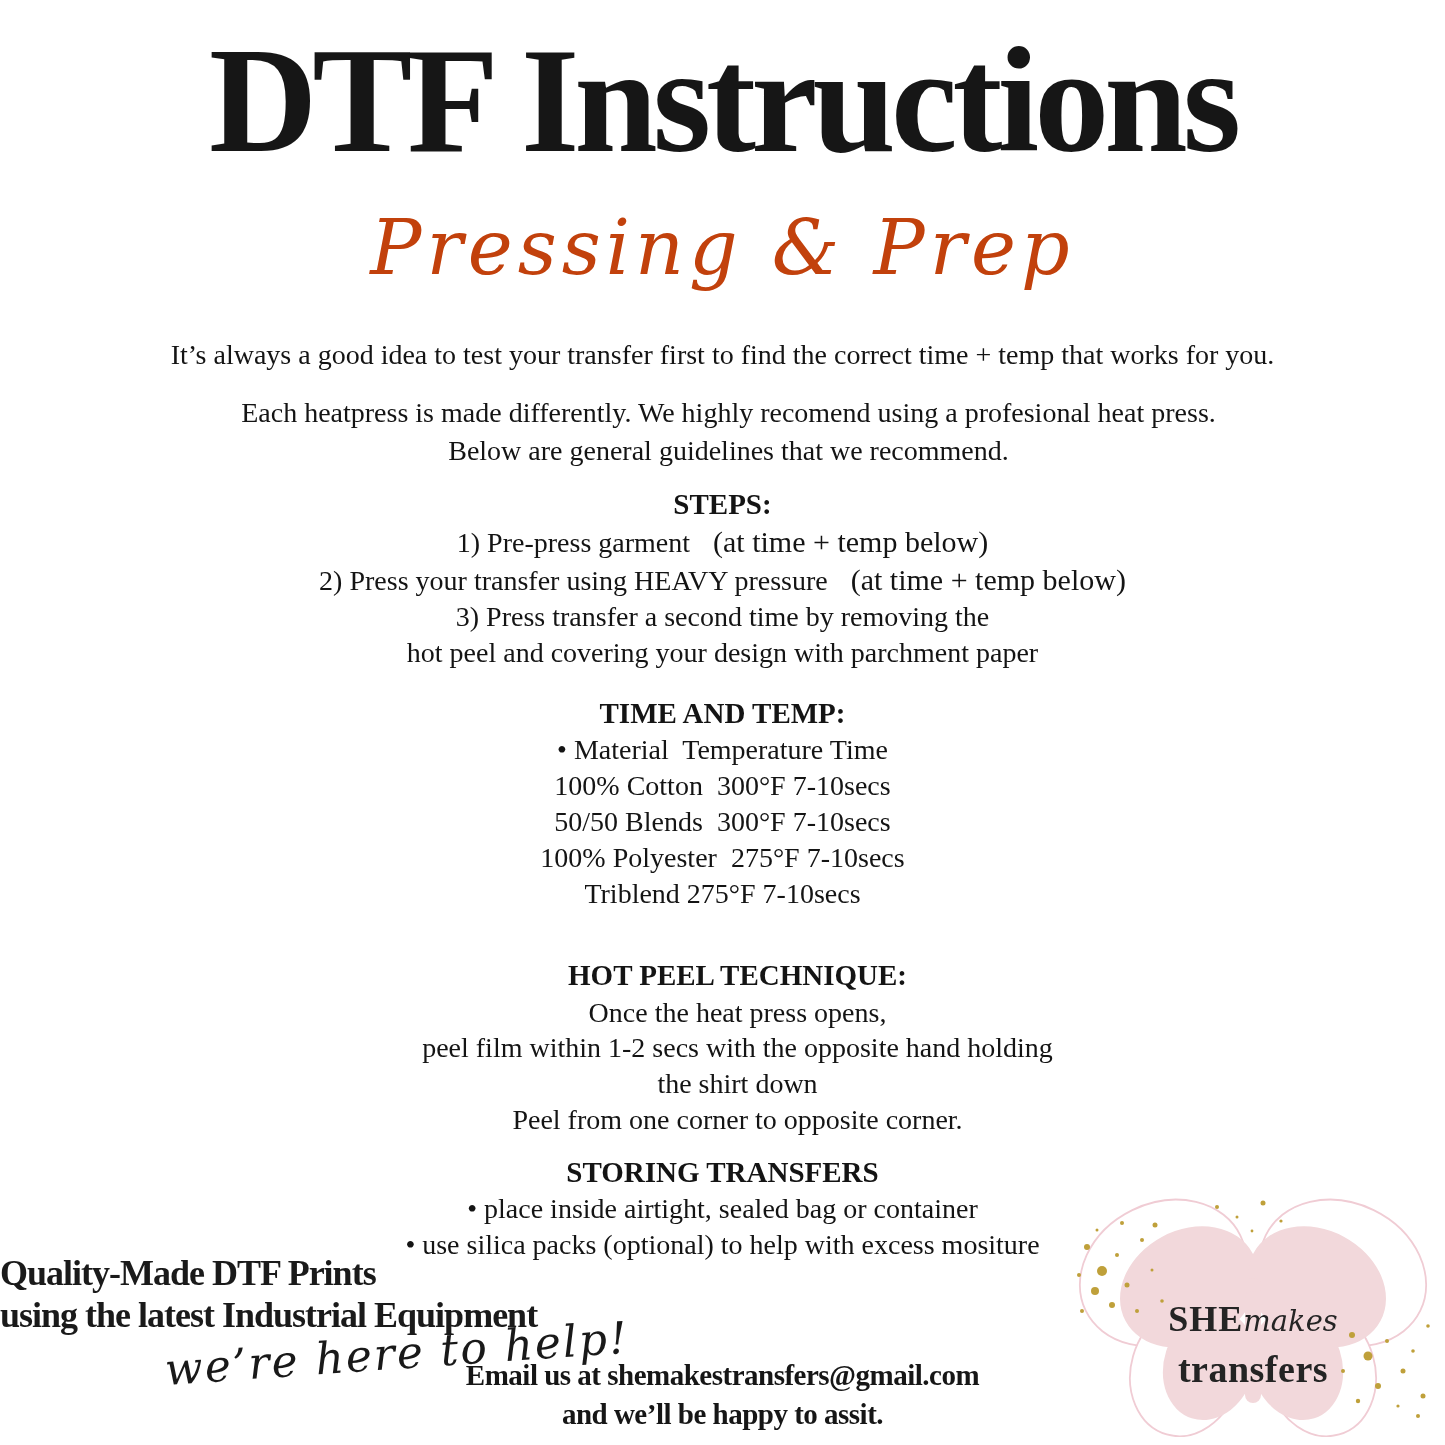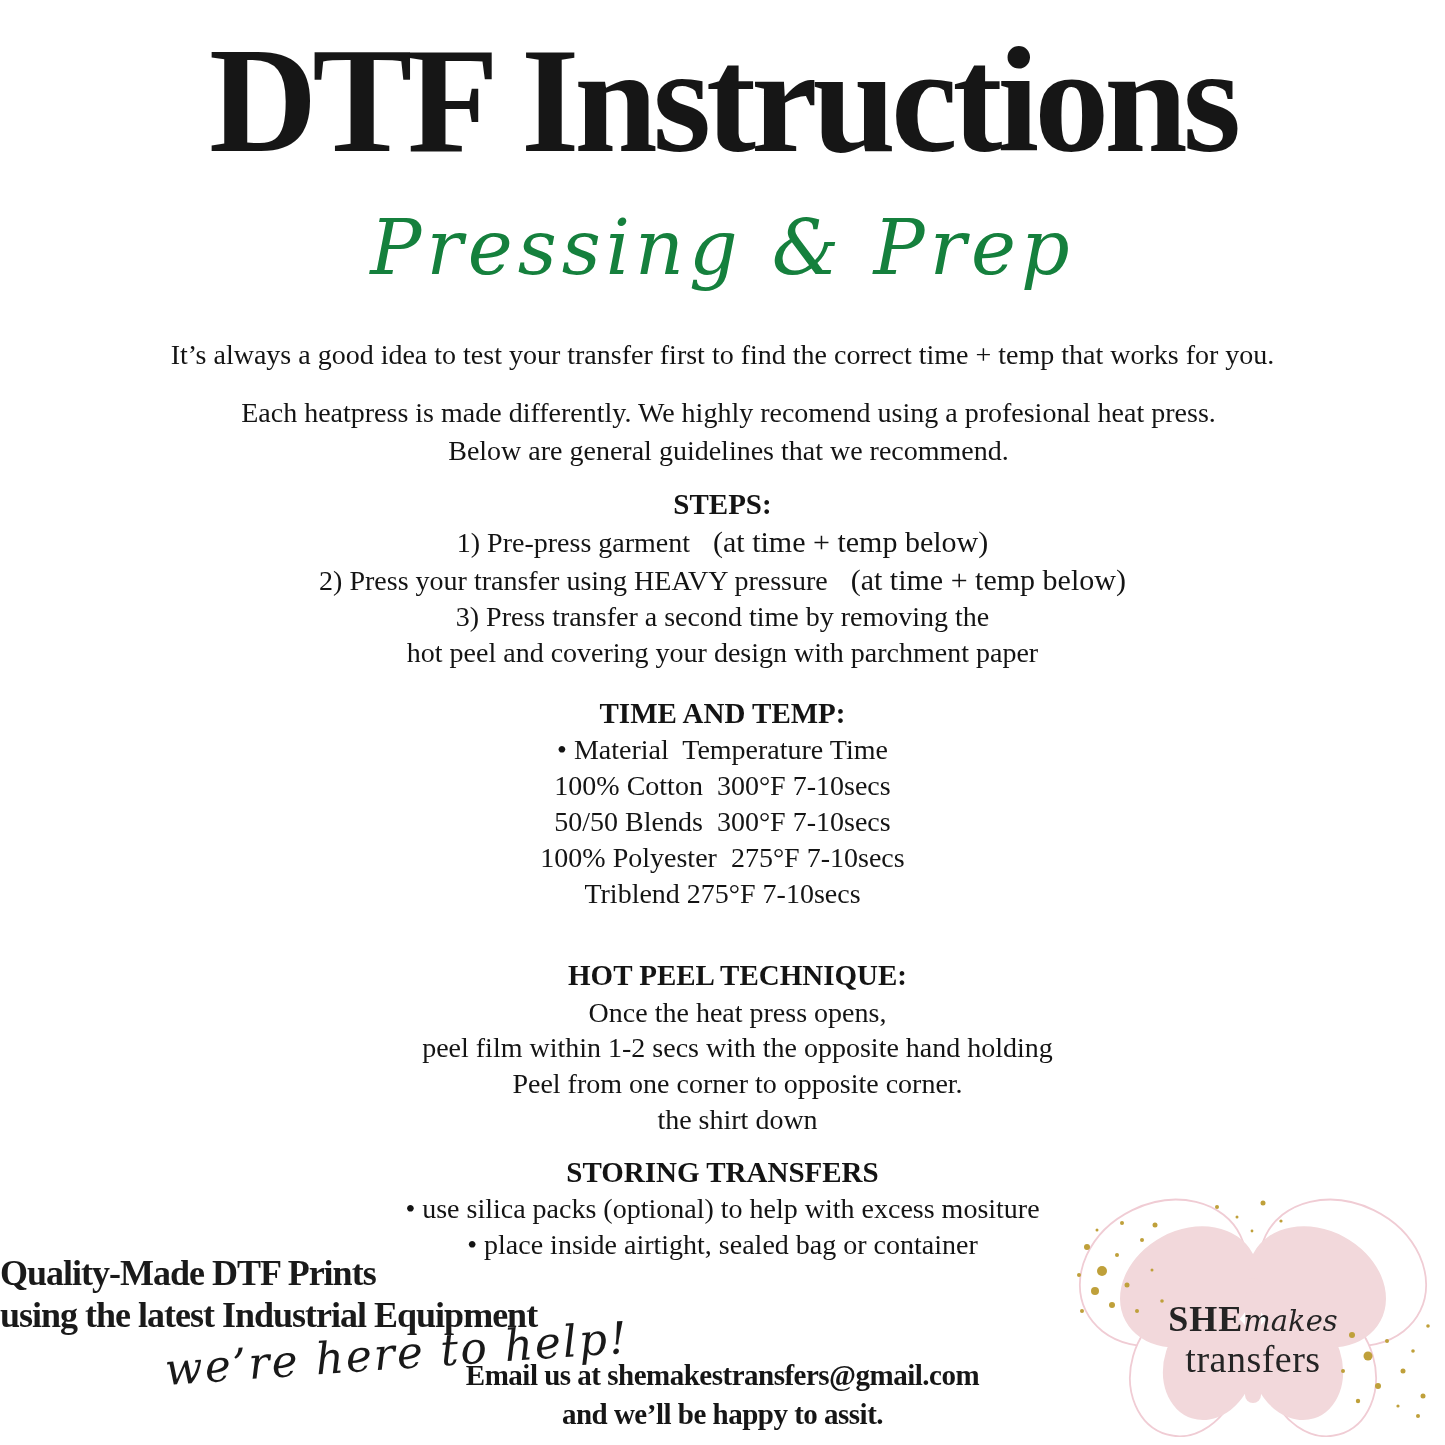--- a/index.html
+++ b/index.html
@@ -15,21 +15,21 @@
     background:#ffffff;color:var(--ink);
     font-family:"Liberation Serif", serif;
   }
   .content{position:absolute;top:0;left:0;width:100%;text-align:center;}
   .title{
     margin:24px 0 0;font-size:150px;line-height:1.02;font-weight:bold;
     letter-spacing:-5px;color:#161616;
   }
   .subtitle{
     margin-top:14px;font-family:"DejaVu Serif", serif;font-style:italic;
-    font-weight:400;font-size:76px;line-height:1.5;letter-spacing:5px;color:#15803d;
+    font-weight:400;font-size:76px;line-height:1.5;letter-spacing:5px;color:#c2410c;
   }
   .intro-1{font-size:28px;margin:34px 0 0;}
   .intro-2{font-size:28px;line-height:1.35;margin:23px 0 0;padding-left:12px;}
   .section{margin-top:16px;font-size:28px;line-height:1.28;}
   .section .heading{font-weight:bold;font-size:29px;text-align:center;}
   .gap-sm{margin-top:16px;}
   .gap-md{margin-top:24px;}
   .gap-lg{margin-top:46px;padding-left:30px;}
   .note{font-size:30px;margin-left:23px;}
   .pre{white-space:pre-wrap;}
@@ -51,21 +51,21 @@
   .wing{fill:var(--pink);}
   .outlineWing{fill:#ffffff;stroke:var(--pink-line);stroke-width:1.8;}
   .antenna{fill:none;stroke:var(--pink-line);stroke-width:2;}
   .dot{fill:var(--gold);}
   .logo-text{
     position:absolute;left:50%;top:116px;transform:translateX(-50%);
     text-align:center;line-height:1;white-space:nowrap;color:#242424;
   }
   .brand-she{font-weight:bold;font-size:36px;letter-spacing:1px;}
   .brand-makes{font-family:"DejaVu Serif", serif;font-style:italic;font-size:29px;}
-  .brand-word{font-weight:normal;font-size:38px;margin-top:3px;letter-spacing:0.5px;}
+  .brand-word{font-weight:bold;font-size:38px;margin-top:13px;letter-spacing:0.5px;}
 </style>
 </head>
 <body>
 
 <div class="content">
 
   <h1 class="title">DTF Instructions</h1>
   <div class="subtitle">Pressing &amp; Prep</div>
 
   <p class="intro-1">It’s always a good idea to test your transfer first to find the correct time + temp that works for you.</p>
@@ -93,28 +93,28 @@
     <div class="pre">100% Cotton  300°F 7-10secs</div>
     <div class="pre">50/50 Blends  300°F 7-10secs</div>
     <div class="pre">100% Polyester  275°F 7-10secs</div>
     <div class="pre">Triblend 275°F 7-10secs</div>
   </div>
 
   <div class="section gap-lg">
     <div class="heading">HOT PEEL TECHNIQUE:</div>
     <div>Once the heat press opens,</div>
     <div>peel film within 1-2 secs with the opposite hand holding</div>
+    <div>the shirt down</div>
     <div>Peel from one corner to opposite corner.</div>
-    <div>the shirt down</div>
   </div>
 
   <div class="section gap-sm">
     <div class="heading">STORING TRANSFERS</div>
+    <div>• place inside airtight, sealed bag or container</div>
     <div>• use silica packs (optional) to help with excess mositure</div>
-    <div>• place inside airtight, sealed bag or container</div>
   </div>
 
 </div>
 
 <div class="quality">
   <div>Quality-Made DTF Prints</div>
   <div>using the latest Industrial Equipment</div>
 </div>
 
 <div class="help-script">we’re here to help!</div>

